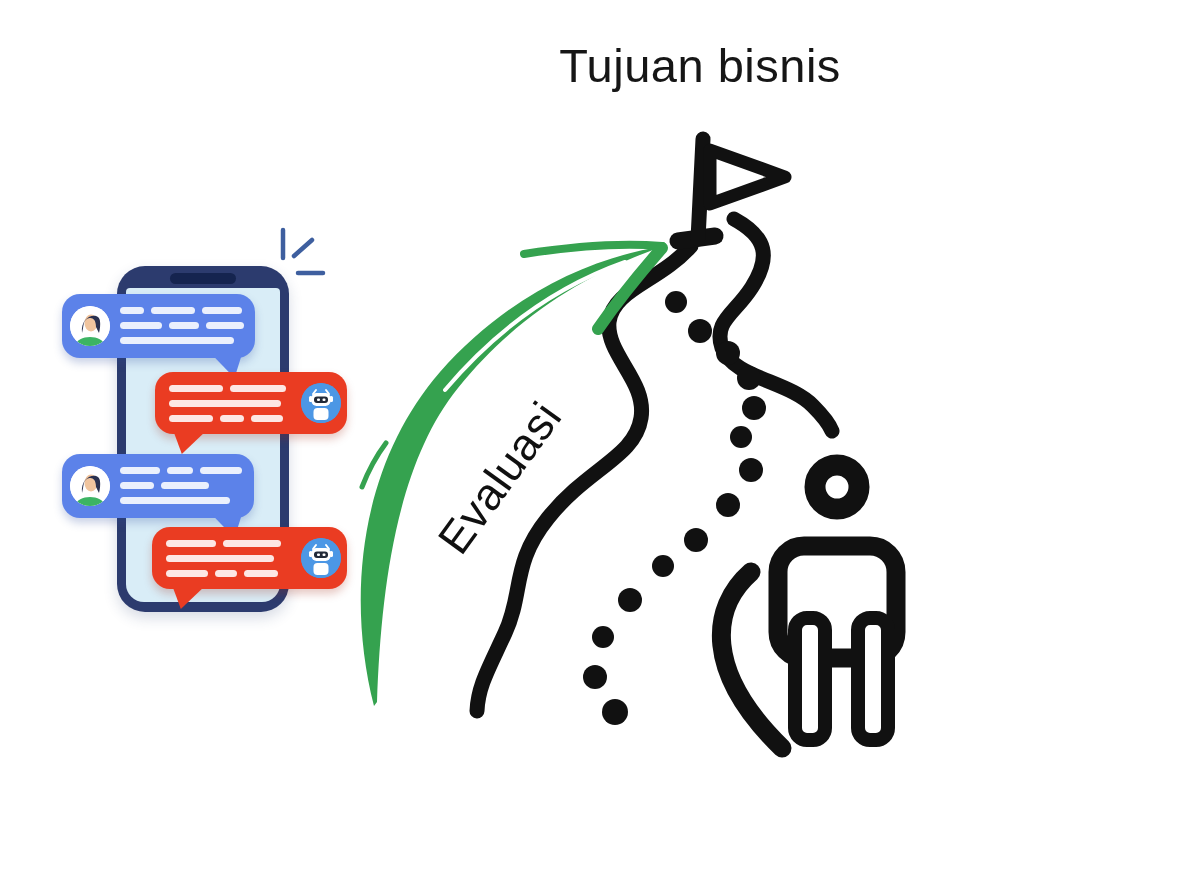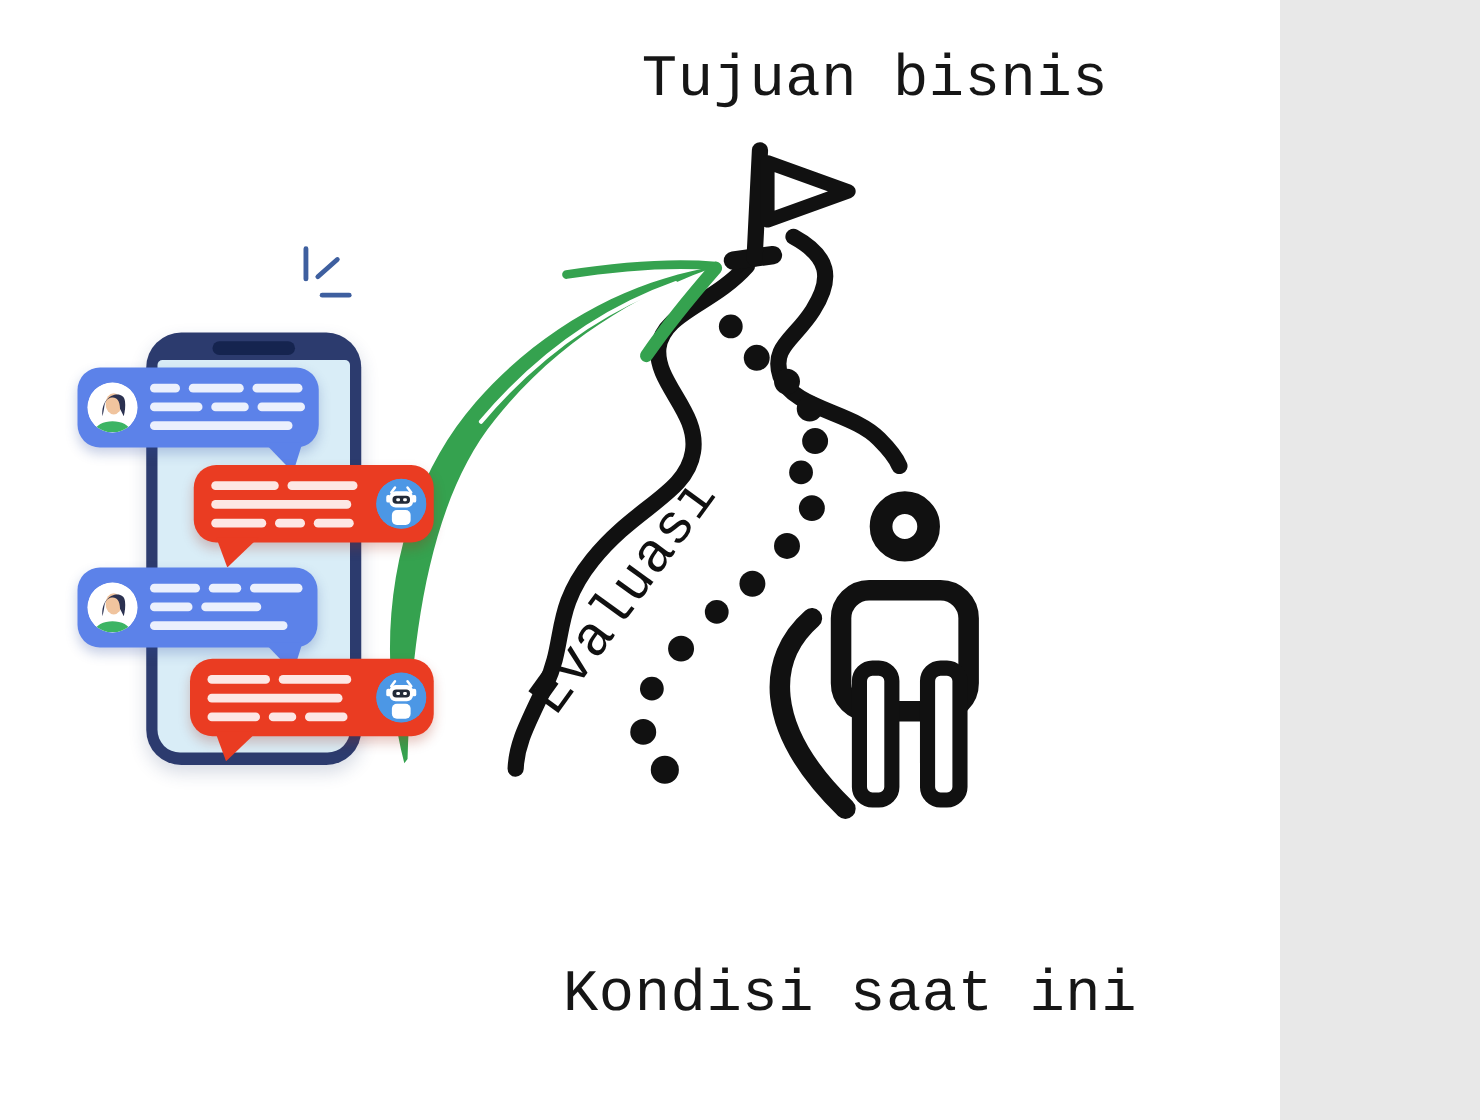--- a/index.html
+++ b/index.html
@@ -1,18 +1,18 @@
 <!DOCTYPE html>
 <html><head>
 <meta charset="utf-8">
 <style>
   html,body{margin:0;padding:0;background:#e8e8e8;}
   .canvas{
-    position:relative;width:1024px;height:896px;background:#ffffff;
-    overflow:hidden;font-family:Liberation Mono, monospace;
+    position:relative;width:1184px;height:896px;background:#ffffff;
+    overflow:hidden;font-family:Liberation Sans, sans-serif;
   }
   .art{position:absolute;inset:0;z-index:1;}
   .label{position:absolute;color:#161616;font-weight:500;letter-spacing:.5px;}
   .label-goal{left:440px;top:38px;width:520px;text-align:center;font-size:47px;}
   .label-current{left:400px;top:770px;width:560px;text-align:center;font-size:47px;}
   .label-arrow{
     left:369px;top:452px;width:262px;text-align:center;font-size:45px;
     transform:rotate(-54deg);transform-origin:50% 50%;font-weight:500;color:#101010;
   }
   
@@ -209,15 +209,14 @@
       <div class="lrow">
           <div class="seg" style="width:42px"></div>
           <div class="seg" style="width:22px"></div>
           <div class="seg" style="width:34px"></div>
         </div>
     </div>
   </div>
 
   <div class="label label-goal">Tujuan bisnis</div>
   <div class="label label-arrow">Evaluasi</div>
-  <div class="label label-current">Kondisi saat ini</div>
 
 </div>
 
 </body></html>

